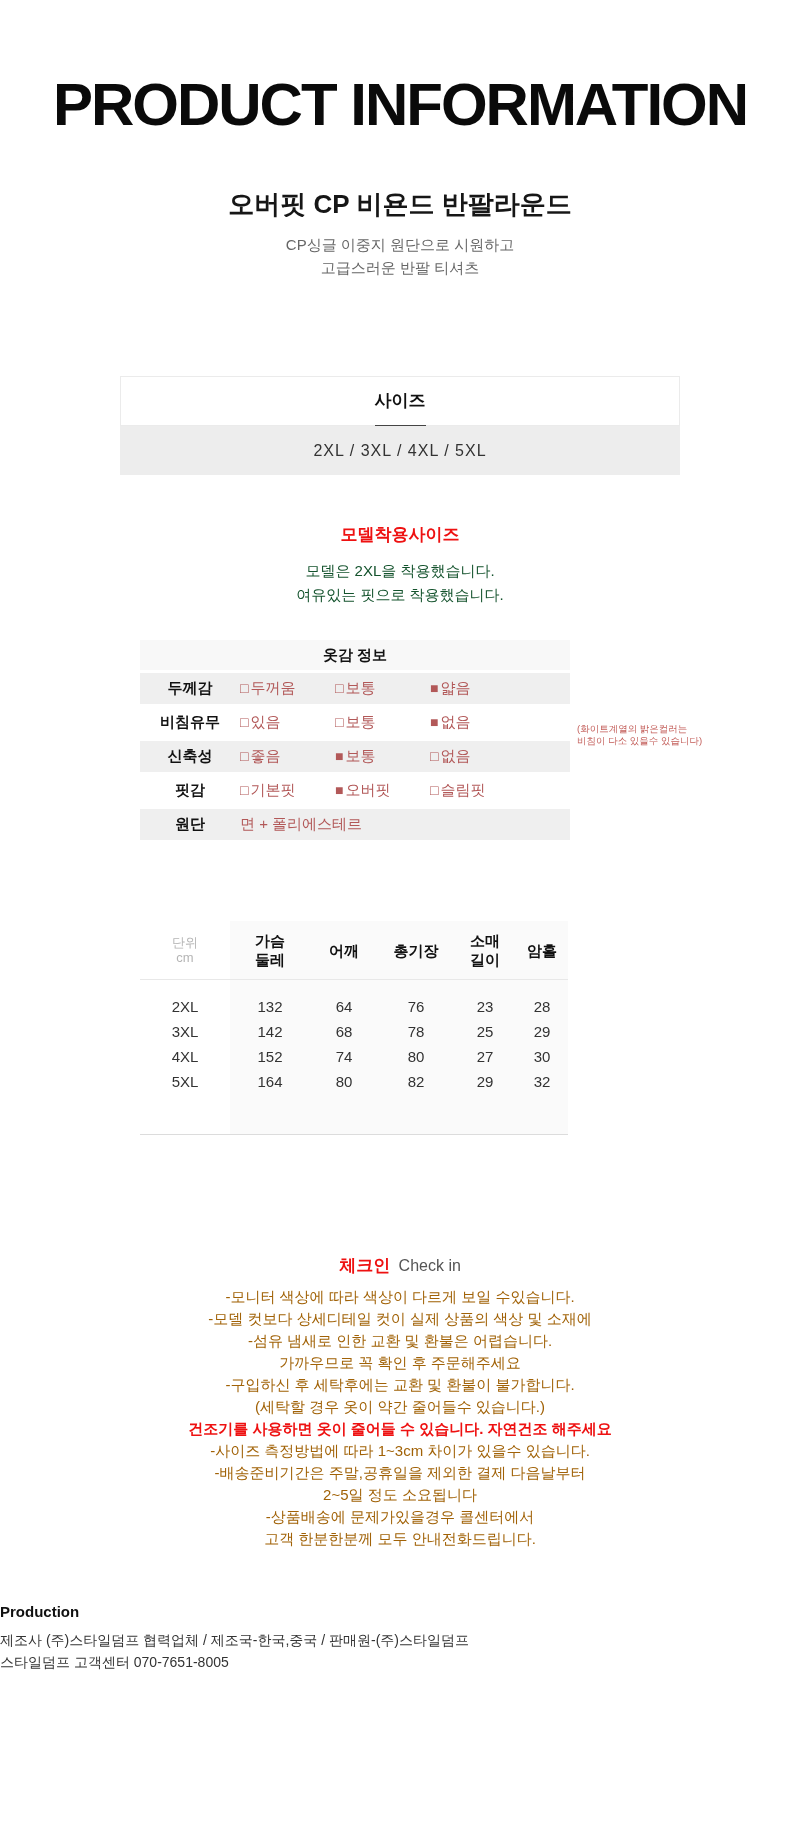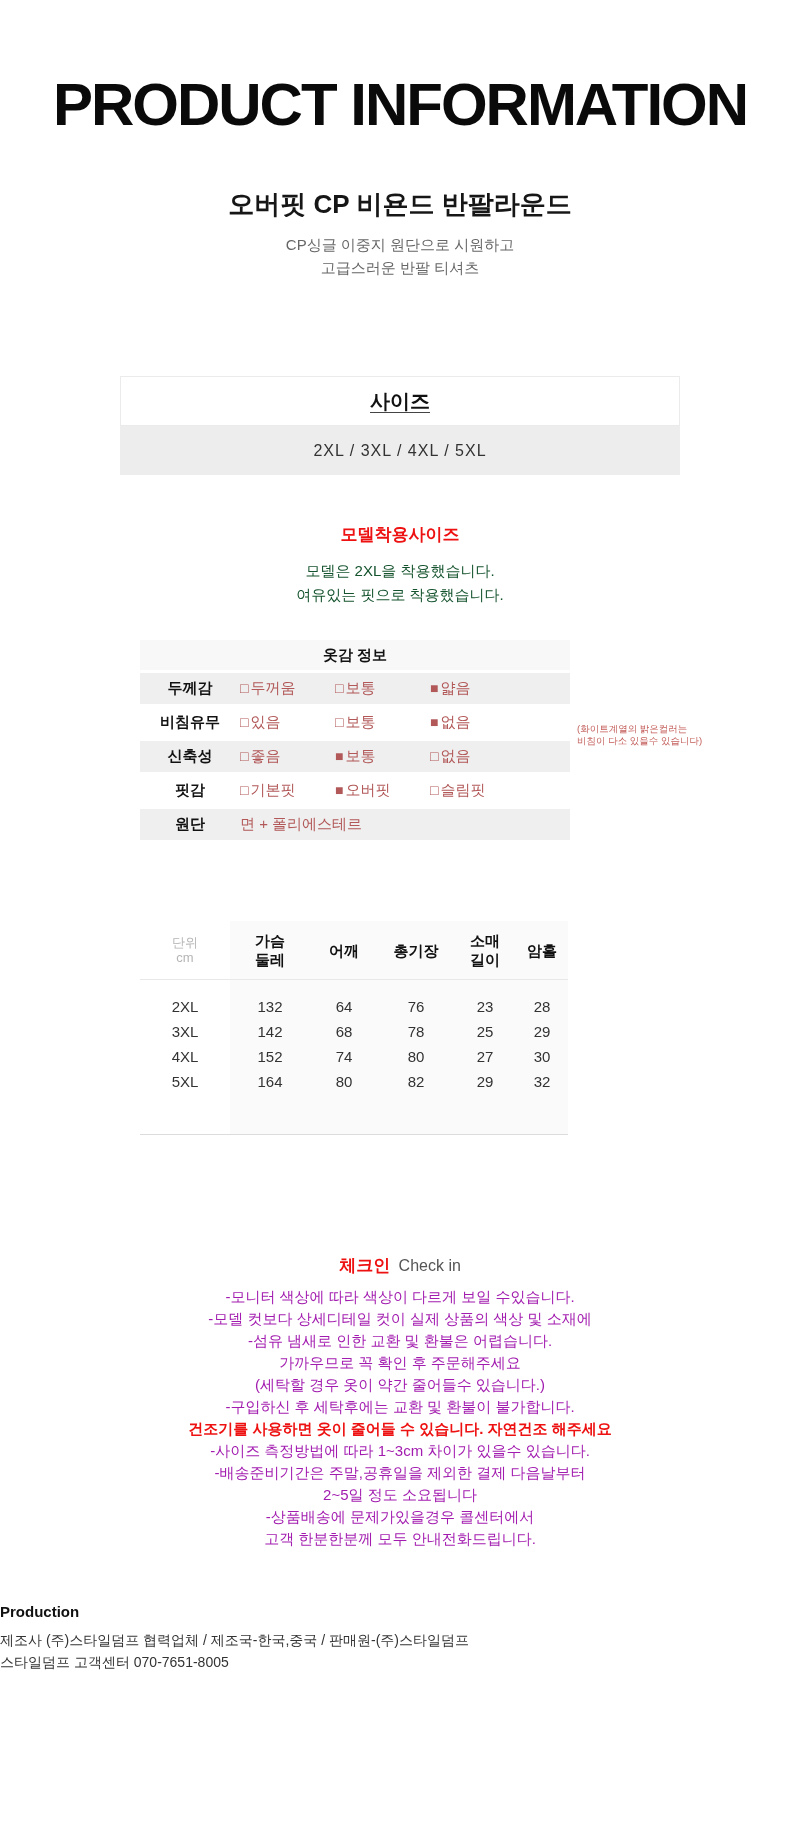--- a/index.html
+++ b/index.html
@@ -21,22 +21,22 @@
     margin-top:14px; text-align:center;
     font-size:15px; color:#666; line-height:23px;
   }
   
   .size-box { width:560px; margin:97px auto 0 auto; }
   .size-box-head {
     border:1px solid #ebebeb; background:#fff;
     height:48px; line-height:48px; text-align:center;
   }
   .size-box-head .underlined {
-    font-size:20px; font-weight:700; color:#111;
-    border-bottom:1px solid #444; padding-bottom:0;
+    font-size:17px; font-weight:700; color:#111;
+    border-bottom:1px solid #444; padding-bottom:15px;
   }
   .size-box-values {
     background:#ededed; height:49px; line-height:49px;
     text-align:center; font-size:16px; color:#333; letter-spacing:1px;
   }
   
   .model-size { margin-top:50px; text-align:center; }
   .model-size-title { font-size:17px; font-weight:700; color:#ee1111; line-height:20px; }
   .model-size-lines { margin-top:14px; font-size:15px; color:#14532d; line-height:24px; }
   
@@ -65,21 +65,21 @@
   .c3 { width:76px; } .c4 { width:62px; } .c5 { width:52px; }
   .mhead-cell { font-weight:700; font-size:15px; color:#111; white-space:pre-line; line-height:19px; }
   .mhead-cell.unit { color:#b5b5b5; font-weight:400; font-size:13px; line-height:15px; }
   .mrow { display:flex; height:25px; }
   .mrow .mcell { font-size:15px; color:#333; }
   
   .checkin { margin-top:120px; text-align:center; }
   .checkin-title { line-height:21px; margin-bottom:10px; }
   .checkin-title .ko { color:#ee1111; font-weight:700; font-size:17px; }
   .checkin-title .en { color:#555; font-size:16px; margin-left:4px; }
-  .checkin-line { font-size:15px; color:#a21caf; line-height:22px; }
+  .checkin-line { font-size:15px; color:#a16207; line-height:22px; }
   .checkin-line.red { color:#ee1111; font-weight:700; }
   
   .production { margin-top:53px; }
   .production-title { font-size:15px; font-weight:600; color:#111; line-height:18px; }
   .production-lines { margin-top:8px; font-size:14px; color:#333; line-height:22px; }
 </style>
 </head>
 <body>
 
 <h1 class="page-title">PRODUCT INFORMATION</h1>
@@ -197,22 +197,22 @@
 
 <div class="checkin">
   <div class="checkin-title">
     <span class="ko">체크인</span>
     <span class="en">Check in</span>
   </div>
   <div class="checkin-line">-모니터 색상에 따라 색상이 다르게 보일 수있습니다.</div>
   <div class="checkin-line">-모델 컷보다 상세디테일 컷이 실제 상품의 색상 및 소재에</div>
   <div class="checkin-line">-섬유 냄새로 인한 교환 및 환불은 어렵습니다.</div>
   <div class="checkin-line">가까우므로 꼭 확인 후 주문해주세요</div>
+  <div class="checkin-line">-구입하신 후 세탁후에는 교환 및 환불이 불가합니다.</div>
   <div class="checkin-line">(세탁할 경우 옷이 약간 줄어들수 있습니다.)</div>
-  <div class="checkin-line">-구입하신 후 세탁후에는 교환 및 환불이 불가합니다.</div>
   <div class="checkin-line red">건조기를 사용하면 옷이 줄어들 수 있습니다. 자연건조 해주세요</div>
   <div class="checkin-line">-사이즈 측정방법에 따라 1~3cm 차이가 있을수 있습니다.</div>
   <div class="checkin-line">-배송준비기간은 주말,공휴일을 제외한 결제 다음날부터</div>
   <div class="checkin-line">2~5일 정도 소요됩니다</div>
   <div class="checkin-line">-상품배송에 문제가있을경우 콜센터에서</div>
   <div class="checkin-line">고객 한분한분께 모두 안내전화드립니다.</div>
 </div>
 
 <div class="production">
   <div class="production-title">Production</div>

